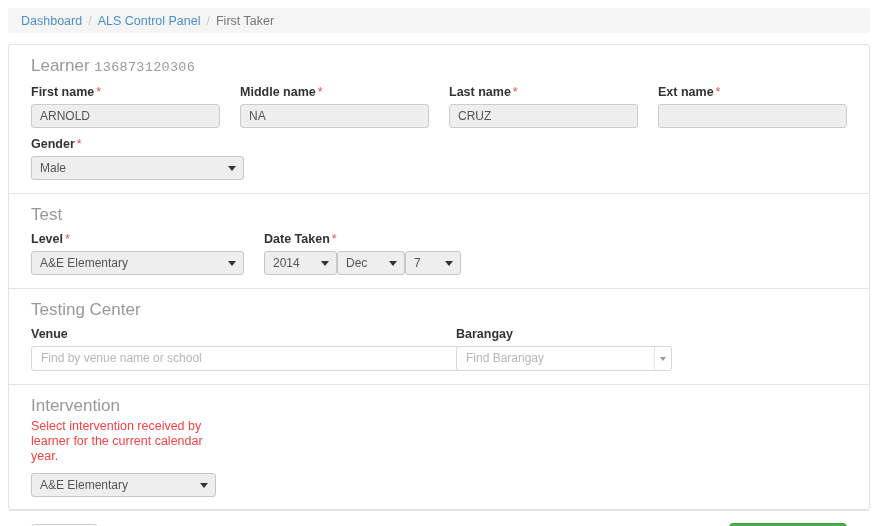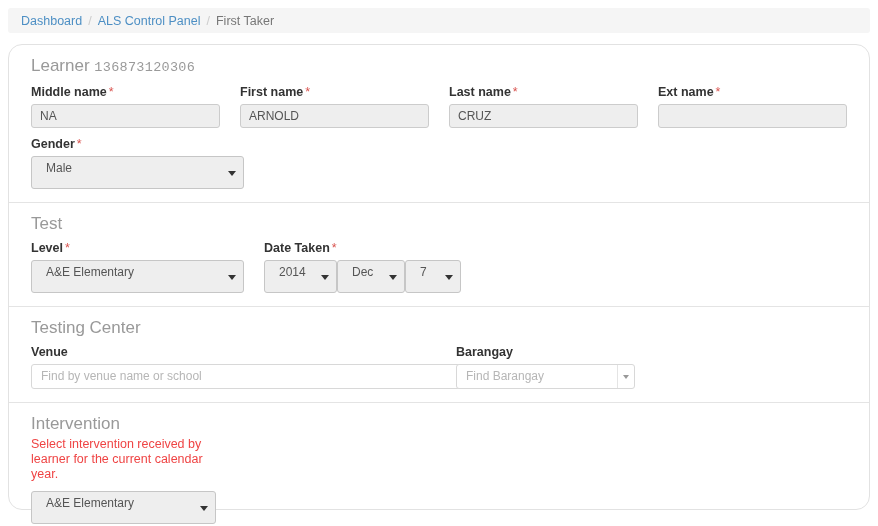--- a/index.html
+++ b/index.html
@@ -25,21 +25,21 @@
     font-size: 12.5px;
   }
   .crumb-link { color: #4d8fc4; text-decoration: none; white-space: nowrap; }
   .crumb-sep  { color: #cccccc; margin: 0 6px; }
   .crumb-active { color: #777777; white-space: nowrap; }
 
   
   .card {
     margin: 11px 8px 0 8px;
     border: 1px solid #e2e2e2;
-    border-radius: 14px;
+    border-radius: 3px;
     background: #ffffff;
     height: 466px;
   }
 
   .section { padding: 11px 22px 13px 22px; }
   .section + .section { border-top: 1px solid #e4e4e4; }
 
   .sec-head {
     font-size: 17px;
     color: #999999;
@@ -91,28 +91,28 @@
     border: 1px solid #cccccc;
     border-radius: 3px;
     outline: none;
   }
   input.txt::placeholder { color: #b6b6b6; }
 
   
   .sel {
     position: relative;
     display: block;
-    height: 33px;
+    height: 24px;
     background: #eeeeee;
     border: 1px solid #c6c6c6;
     border-radius: 3px;
     font-size: 12px;
     color: #555555;
     line-height: 22px;
-    padding: 0 22px 0 14px;
+    padding: 0 22px 0 8px;
     white-space: nowrap;
     overflow: hidden;
     cursor: default;
   }
   .sel .caret {
     position: absolute;
     right: 7px; top: 50%;
     margin-top: -2px;
     width: 0; height: 0;
     border-left: 4px solid transparent;
@@ -152,21 +152,21 @@
     justify-content: center;
   }
   .s2 .s2-caret i {
     display: block;
     width: 0; height: 0;
     border-left: 3px solid transparent;
     border-right: 3px solid transparent;
     border-top: 4px solid #999999;
   }
   .w-venue { width: 471px; }
-  .w-brgy  { width: 179px; }
+  .w-brgy  { width: 216px; }
 
   
   .footer {
     border-top: 1px solid #e4e4e4;
     padding: 12px 22px;
     display: flex;
     align-items: center;
     justify-content: space-between;
     height: 56px;
   }
@@ -206,29 +206,29 @@
 
   <div class="section">
     <div class="sec-head">
       <span>Learner</span>
       <span class="learner-id">136873120306</span>
     </div>
 
     <div class="row">
       <div class="col">
         <label class="fld">
+          <span>First name</span><span class="req">*</span>
+        </label>
+        <input class="txt" type="text" value="ARNOLD" style="">
+      </div>
+      <div class="col">
+        <label class="fld">
           <span>Middle name</span><span class="req">*</span>
         </label>
         <input class="txt" type="text" value="NA" style="">
-      </div>
-      <div class="col">
-        <label class="fld">
-          <span>First name</span><span class="req">*</span>
-        </label>
-        <input class="txt" type="text" value="ARNOLD" style="">
       </div>
       <div class="col">
         <label class="fld">
           <span>Last name</span><span class="req">*</span>
         </label>
         <input class="txt" type="text" value="CRUZ" style="">
       </div>
       <div class="col">
         <label class="fld">
           <span>Ext name</span><span class="req">*</span>

